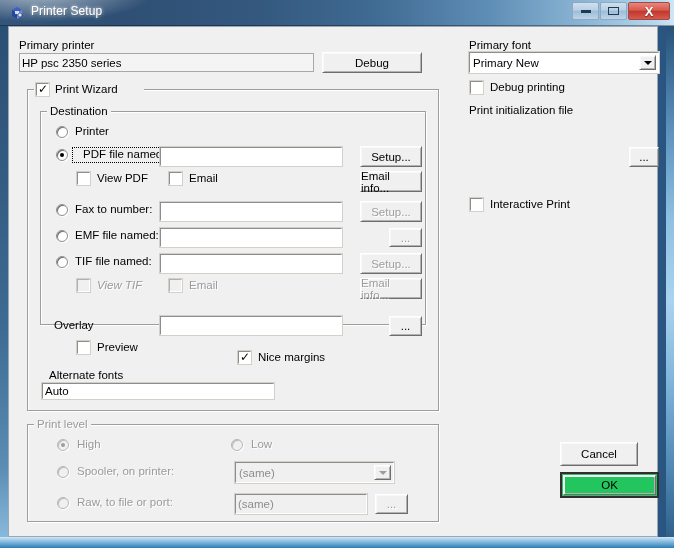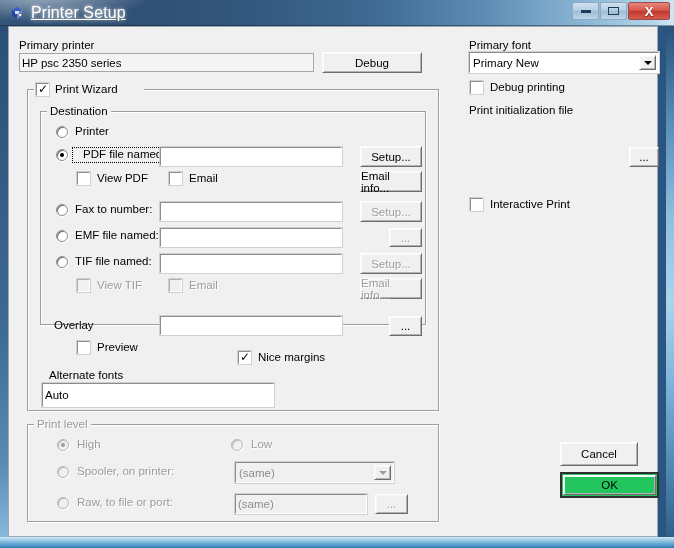--- a/index.html
+++ b/index.html
@@ -40,26 +40,25 @@
     background: rgba(0,0,0,0.35);
   }
   #title-icon {
     position: absolute;
     left: 9px; top: 5px;
     width: 16px; height: 16px;
   }
   #title-text {
     position: absolute;
     left: 31px; top: 4px;
-    font-size: 16px;
+    font-size: 12px;
     color: #ffffff;
     text-shadow: 0 0 3px rgba(255,255,255,0.65), 0 0 5px rgba(255,255,255,0.45), 1px 1px 0 rgba(0,0,0,0.25);
     white-space: nowrap;
     letter-spacing: 0.1px;
-    text-decoration: underline;
   }
 
   .cap-btn {
     position: absolute;
     top: 2px;
     width: 27px; height: 18px;
     box-sizing: border-box;
     border: 1px solid #8fa9c0;
     border-radius: 2px;
   }
@@ -395,39 +394,39 @@
     <div class="lbl" style="left:66px; top:202px;">EMF file named:</div>
     <div class="tinput" style="left:151px; top:201px; width:182px; height:19px;"></div>
     <div class="btn dis" style="left:380px; top:201px; width:33px; height:19px;">...</div>
 
     <div class="rdo" style="left:47px; top:229px;"></div>
     <div class="lbl" style="left:66px; top:228px;">TIF file named:</div>
     <div class="tinput" style="left:151px; top:227px; width:182px; height:19px;"></div>
     <div class="btn dis" style="left:351px; top:226px; width:62px; height:21px;">Setup...</div>
 
     <div class="cbx dis" style="left:68px; top:252px;"></div>
-    <div class="lbl dis" style="left:88px; top:252px;">View TIF</div>
+    <div class="lbl dis" style="left:88px; top:252px;font-style:italic;">View TIF</div>
     <div class="cbx dis" style="left:160px; top:252px;"></div>
     <div class="lbl dis" style="left:180px; top:252px;">Email</div>
     <div class="btn dis" style="left:351px; top:251px; width:62px; height:21px;">Email info...</div>
 
     <div class="lbl" style="left:45px; top:292px;">Overlay</div>
     <div class="tinput" style="left:151px; top:289px; width:182px; height:19px;"></div>
     <div class="btn" style="left:380px; top:289px; width:33px; height:20px;">...</div>
 
     <div class="cbx" style="left:68px; top:314px;"></div>
     <div class="lbl" style="left:88px; top:314px;">Preview</div>
 
     <div class="cbx" style="left:229px; top:324px;">
       <span class="tick">✓</span>
     </div>
     <div class="lbl" style="left:249px; top:324px;">Nice margins</div>
 
     <div class="lbl" style="left:40px; top:342px;">Alternate fonts</div>
-    <div class="tinput" style="left:33px; top:356px; width:232px; height:24px;">Auto</div>
+    <div class="tinput" style="left:33px; top:356px; width:232px; height:16px;">Auto</div>
 
     <div class="group" style="left:18px; top:397px; width:412px; height:98px;"></div>
     <div class="group-title dis" style="left:25px; top:391px;">Print level</div>
 
     <div class="rdo dis" style="left:48px; top:412px;">
       <span class="dot"></span>
     </div>
     <div class="lbl dis" style="left:68px; top:411px;">High</div>
 
     <div class="rdo dis" style="left:222px; top:412px;"></div>

